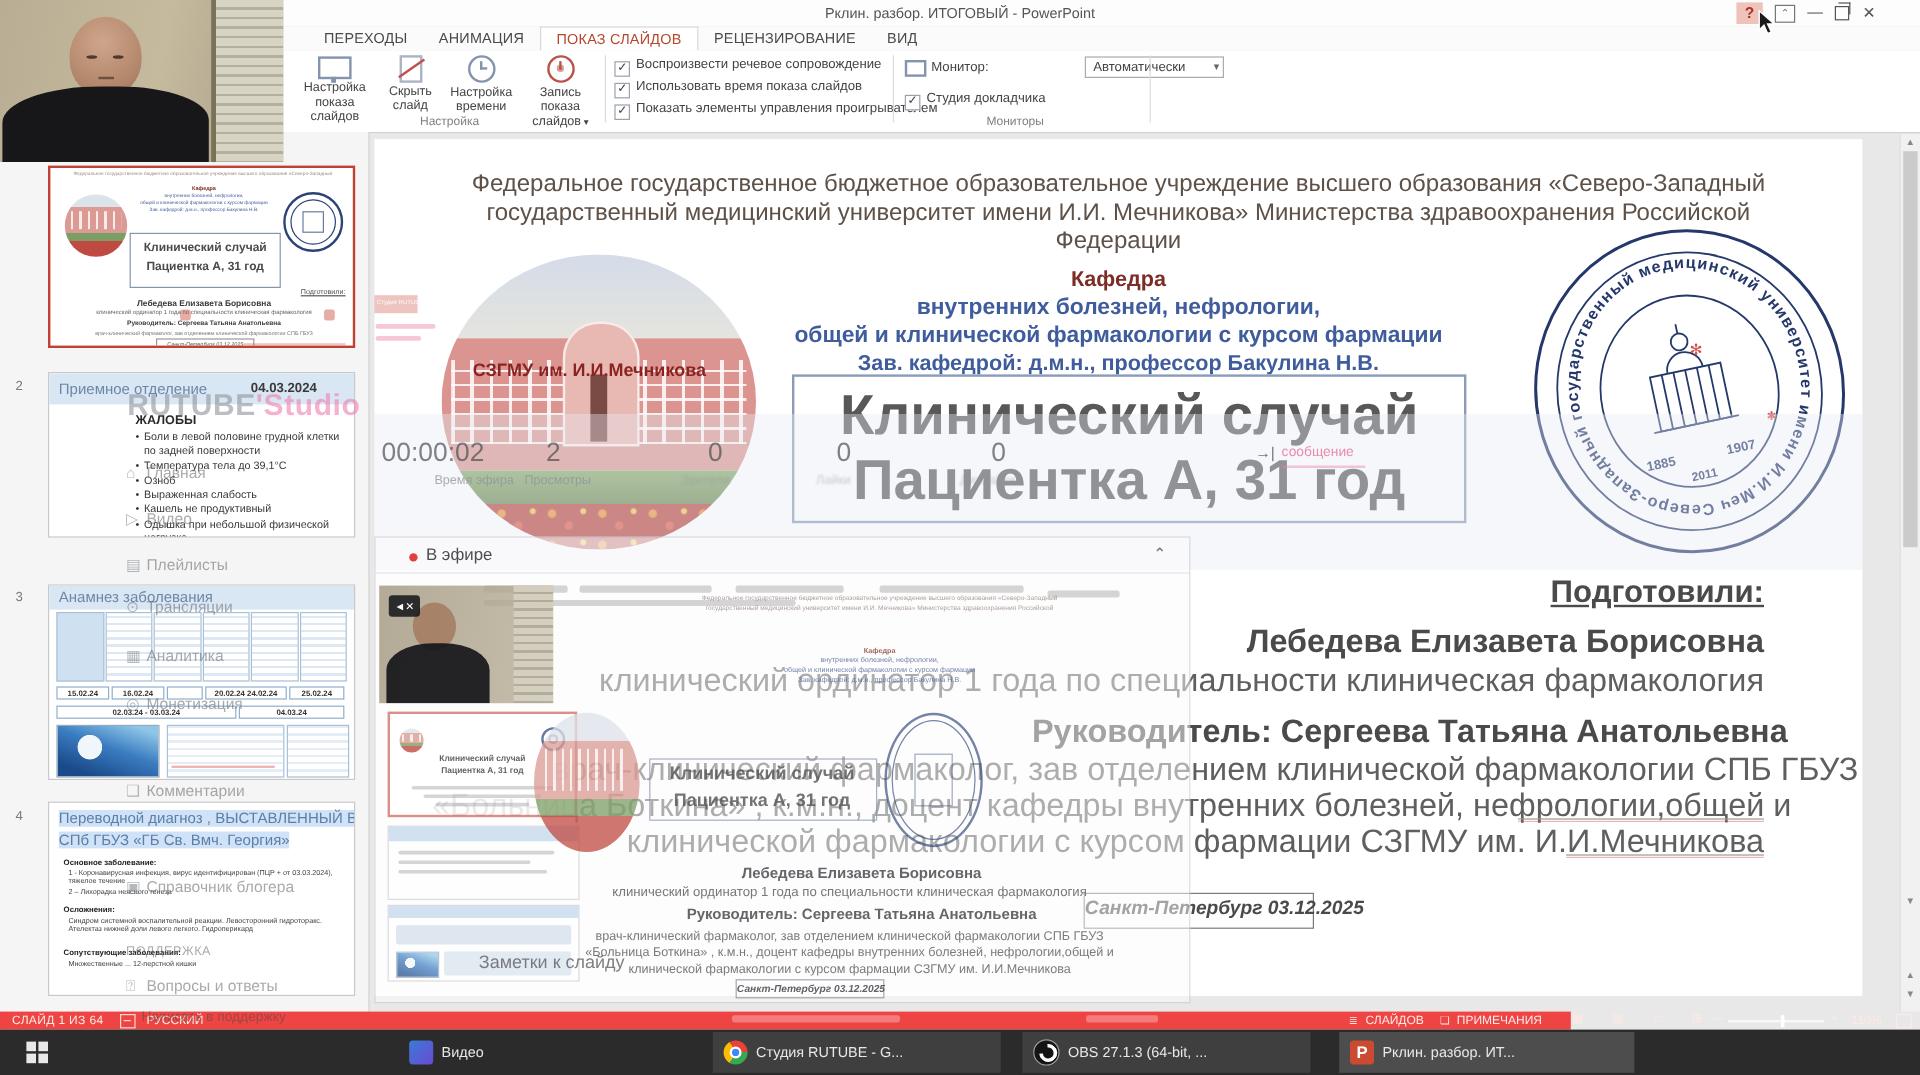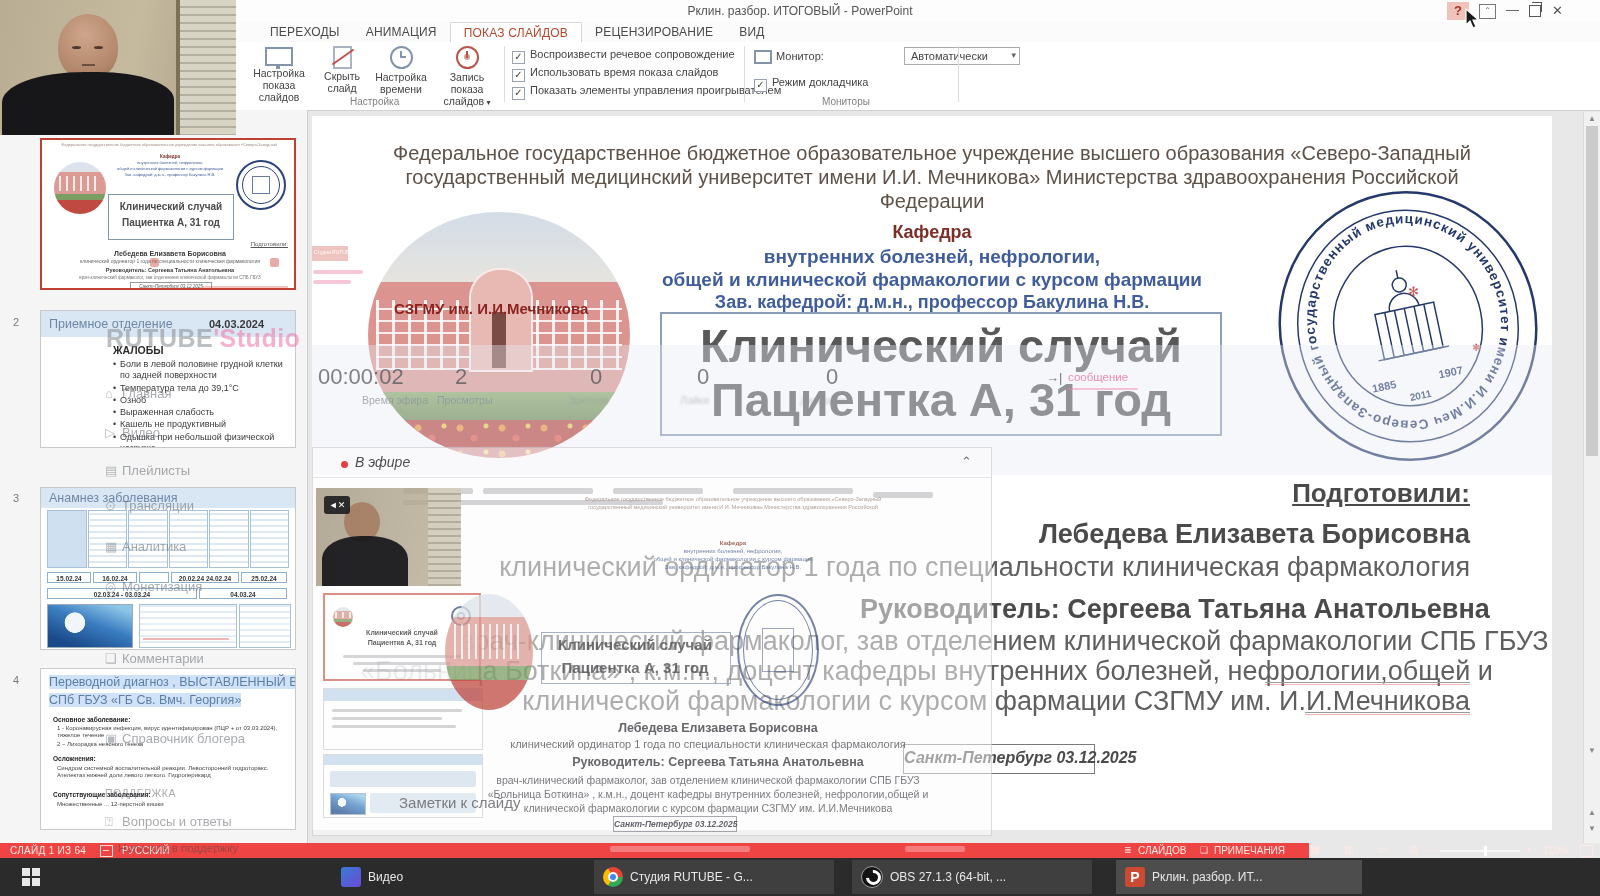--- a/index.html
+++ b/index.html
@@ -122,21 +122,21 @@
     </div>
     <div class="vsep" style="left:504px;"></div>
     <div class="cbrow" style="left:512px;top:6px;"><span class="cbx">✓</span><span>Воспроизвести речевое сопровождение</span></div>
     <div class="cbrow" style="left:512px;top:24px;"><span class="cbx">✓</span><span>Использовать время показа слайдов</span></div>
     <div class="cbrow" style="left:512px;top:42px;"><span class="cbx">✓</span><span>Показать элементы управления проигрывателем</span></div>
     <div class="grplabel" style="left:350px;">Настройка</div>
     <div class="vsep" style="left:744px;"></div>
     <div class="box" style="left:754px;top:8px;width:14px;height:10px;border:2px solid #8494ac;"></div>
     <div class="t" style="left:776px;top:8px;font-size:11px;">Монитор:</div>
     <div class="dd" style="left:872px;top:5px;width:92px;margin-left:32px;"><span>Автоматически</span><span class="ar">▾</span></div>
-    <div class="cbrow" style="left:754px;top:34px;"><span class="cbx">✓</span><span>Режим докладчика</span></div>
+    <div class="cbrow" style="left:754px;top:34px;"><span class="cbx">✓</span><span>Студия докладчика</span></div>
     <div class="grplabel" style="left:822px;">Мониторы</div>
     <div class="vsep" style="left:958px;"></div>
   </div>
 
   <div class="panel">
     <div class="num" style="top:206px;">2</div>
     <div class="num" style="top:382px;">3</div>
     <div class="num" style="top:564px;">4</div>
 
     <div class="thumb sel" style="top:28px;height:152px;">
@@ -319,21 +319,21 @@
     <div class="statl blur1" style="left:680px;top:394px;">Лайки</div>
     <div class="stat" style="left:826px;top:364px;">0</div>
     <div class="statl blur1" style="left:800px;top:394px;">Дизлайки</div>
     <div class="t" style="left:1046px;top:370px;font-size:13px;color:#555;z-index:15;opacity:.8;">→|</div>
     <div class="t" style="left:1068px;top:371px;font-size:11.5px;color:#e8719a;z-index:15;opacity:.8;">сообщение</div>
     <div class="pinkbar" style="left:1068px;top:388px;width:70px;height:2px;z-index:15;"></div>
   </div>
 
   <div class="ghostwin">
     <div class="gw" style="left:28px;top:13px;width:7px;height:7px;border-radius:50%;background:#e04040;"></div>
-    <div class="gw" style="left:42px;top:6px;font-size:14px;color:rgba(55,58,62,.9);font-style:italic;">В эфире</div>
+    <div class="gw" style="left:42px;top:6px;font-size:14px;color:rgba(55,58,62,.9);">В эфире</div>
     <div class="gw" style="left:648px;top:6px;font-size:13px;color:rgba(80,80,85,.8);">⌃</div>
     <div class="gw" style="left:0;top:29px;width:678px;height:1px;background:rgba(190,190,195,.4);"></div>
     <div class="bar" style="left:90px;top:40px;width:70px;height:6px;"></div>
     <div class="bar" style="left:170px;top:40px;width:110px;height:6px;"></div>
     <div class="bar" style="left:300px;top:40px;width:90px;height:6px;"></div>
     <div class="bar" style="left:420px;top:40px;width:120px;height:6px;"></div>
     <div class="bar" style="left:90px;top:52px;width:260px;height:5px;"></div>
     <div class="bar" style="left:560px;top:44px;width:60px;height:6px;"></div>
 
     <div class="gw" style="left:3px;top:40px;width:145px;height:98px;background:linear-gradient(100deg,rgba(160,150,125,.8),rgba(185,175,150,.8));overflow:hidden;">

